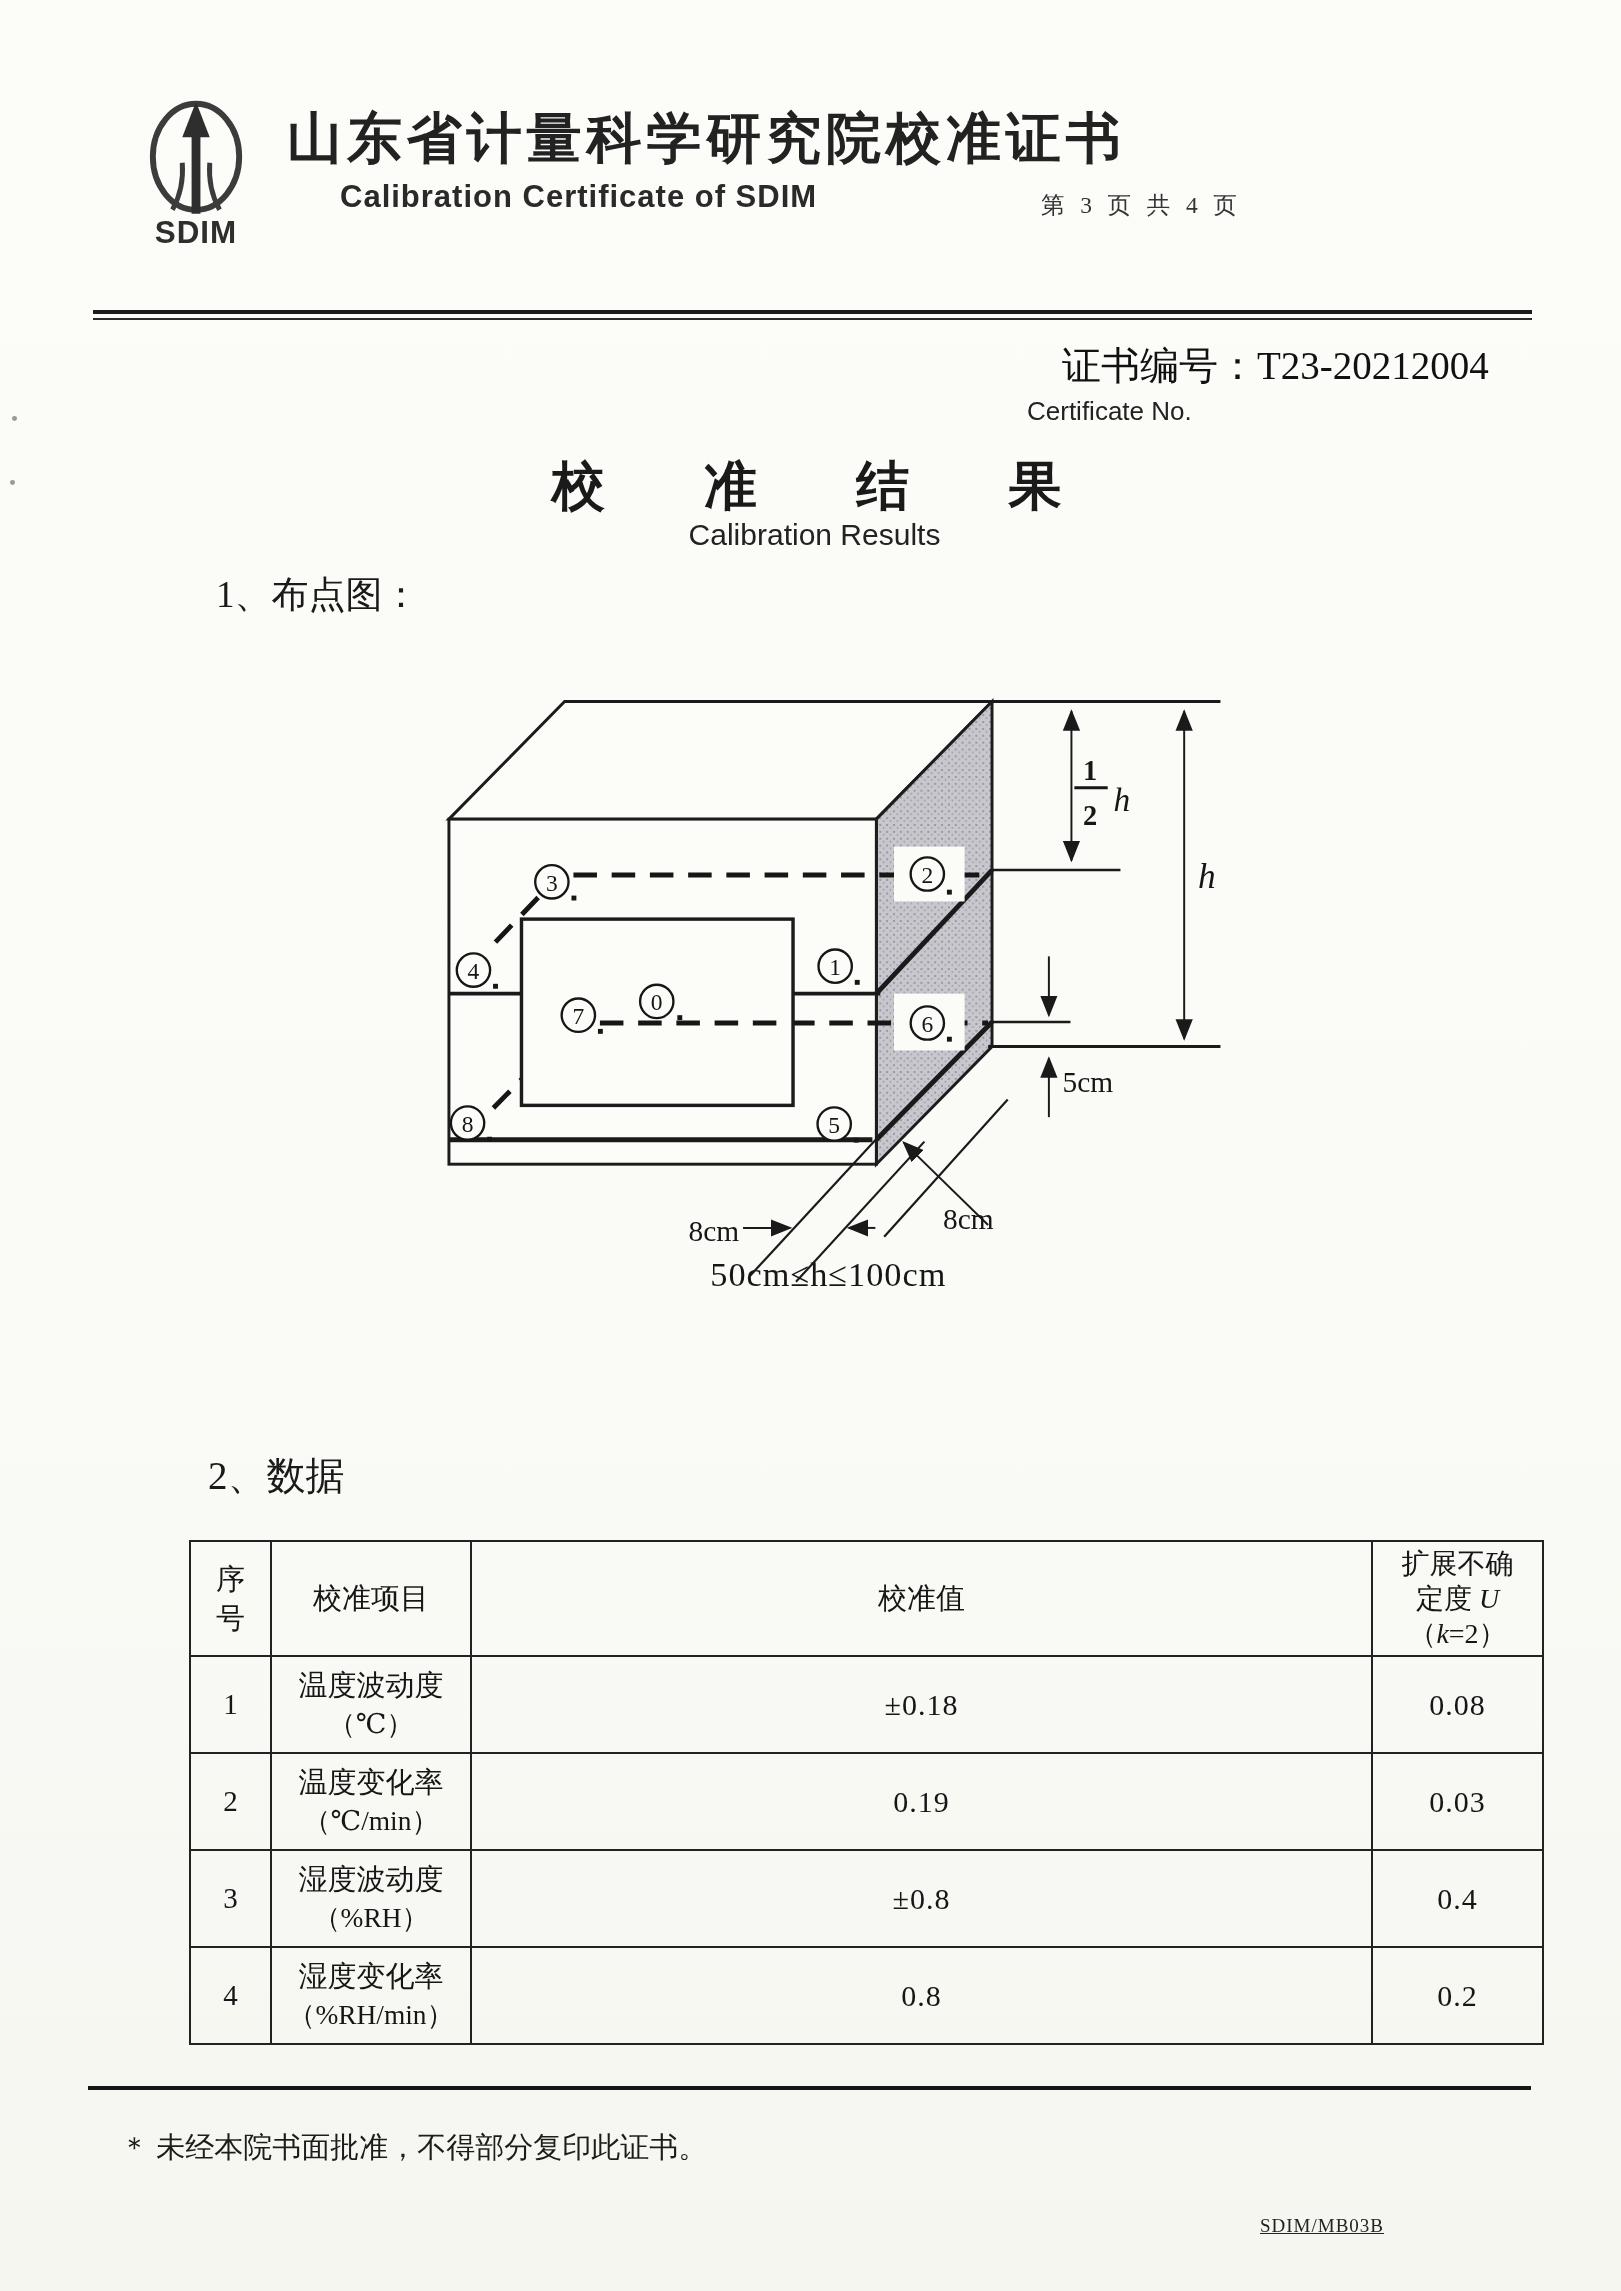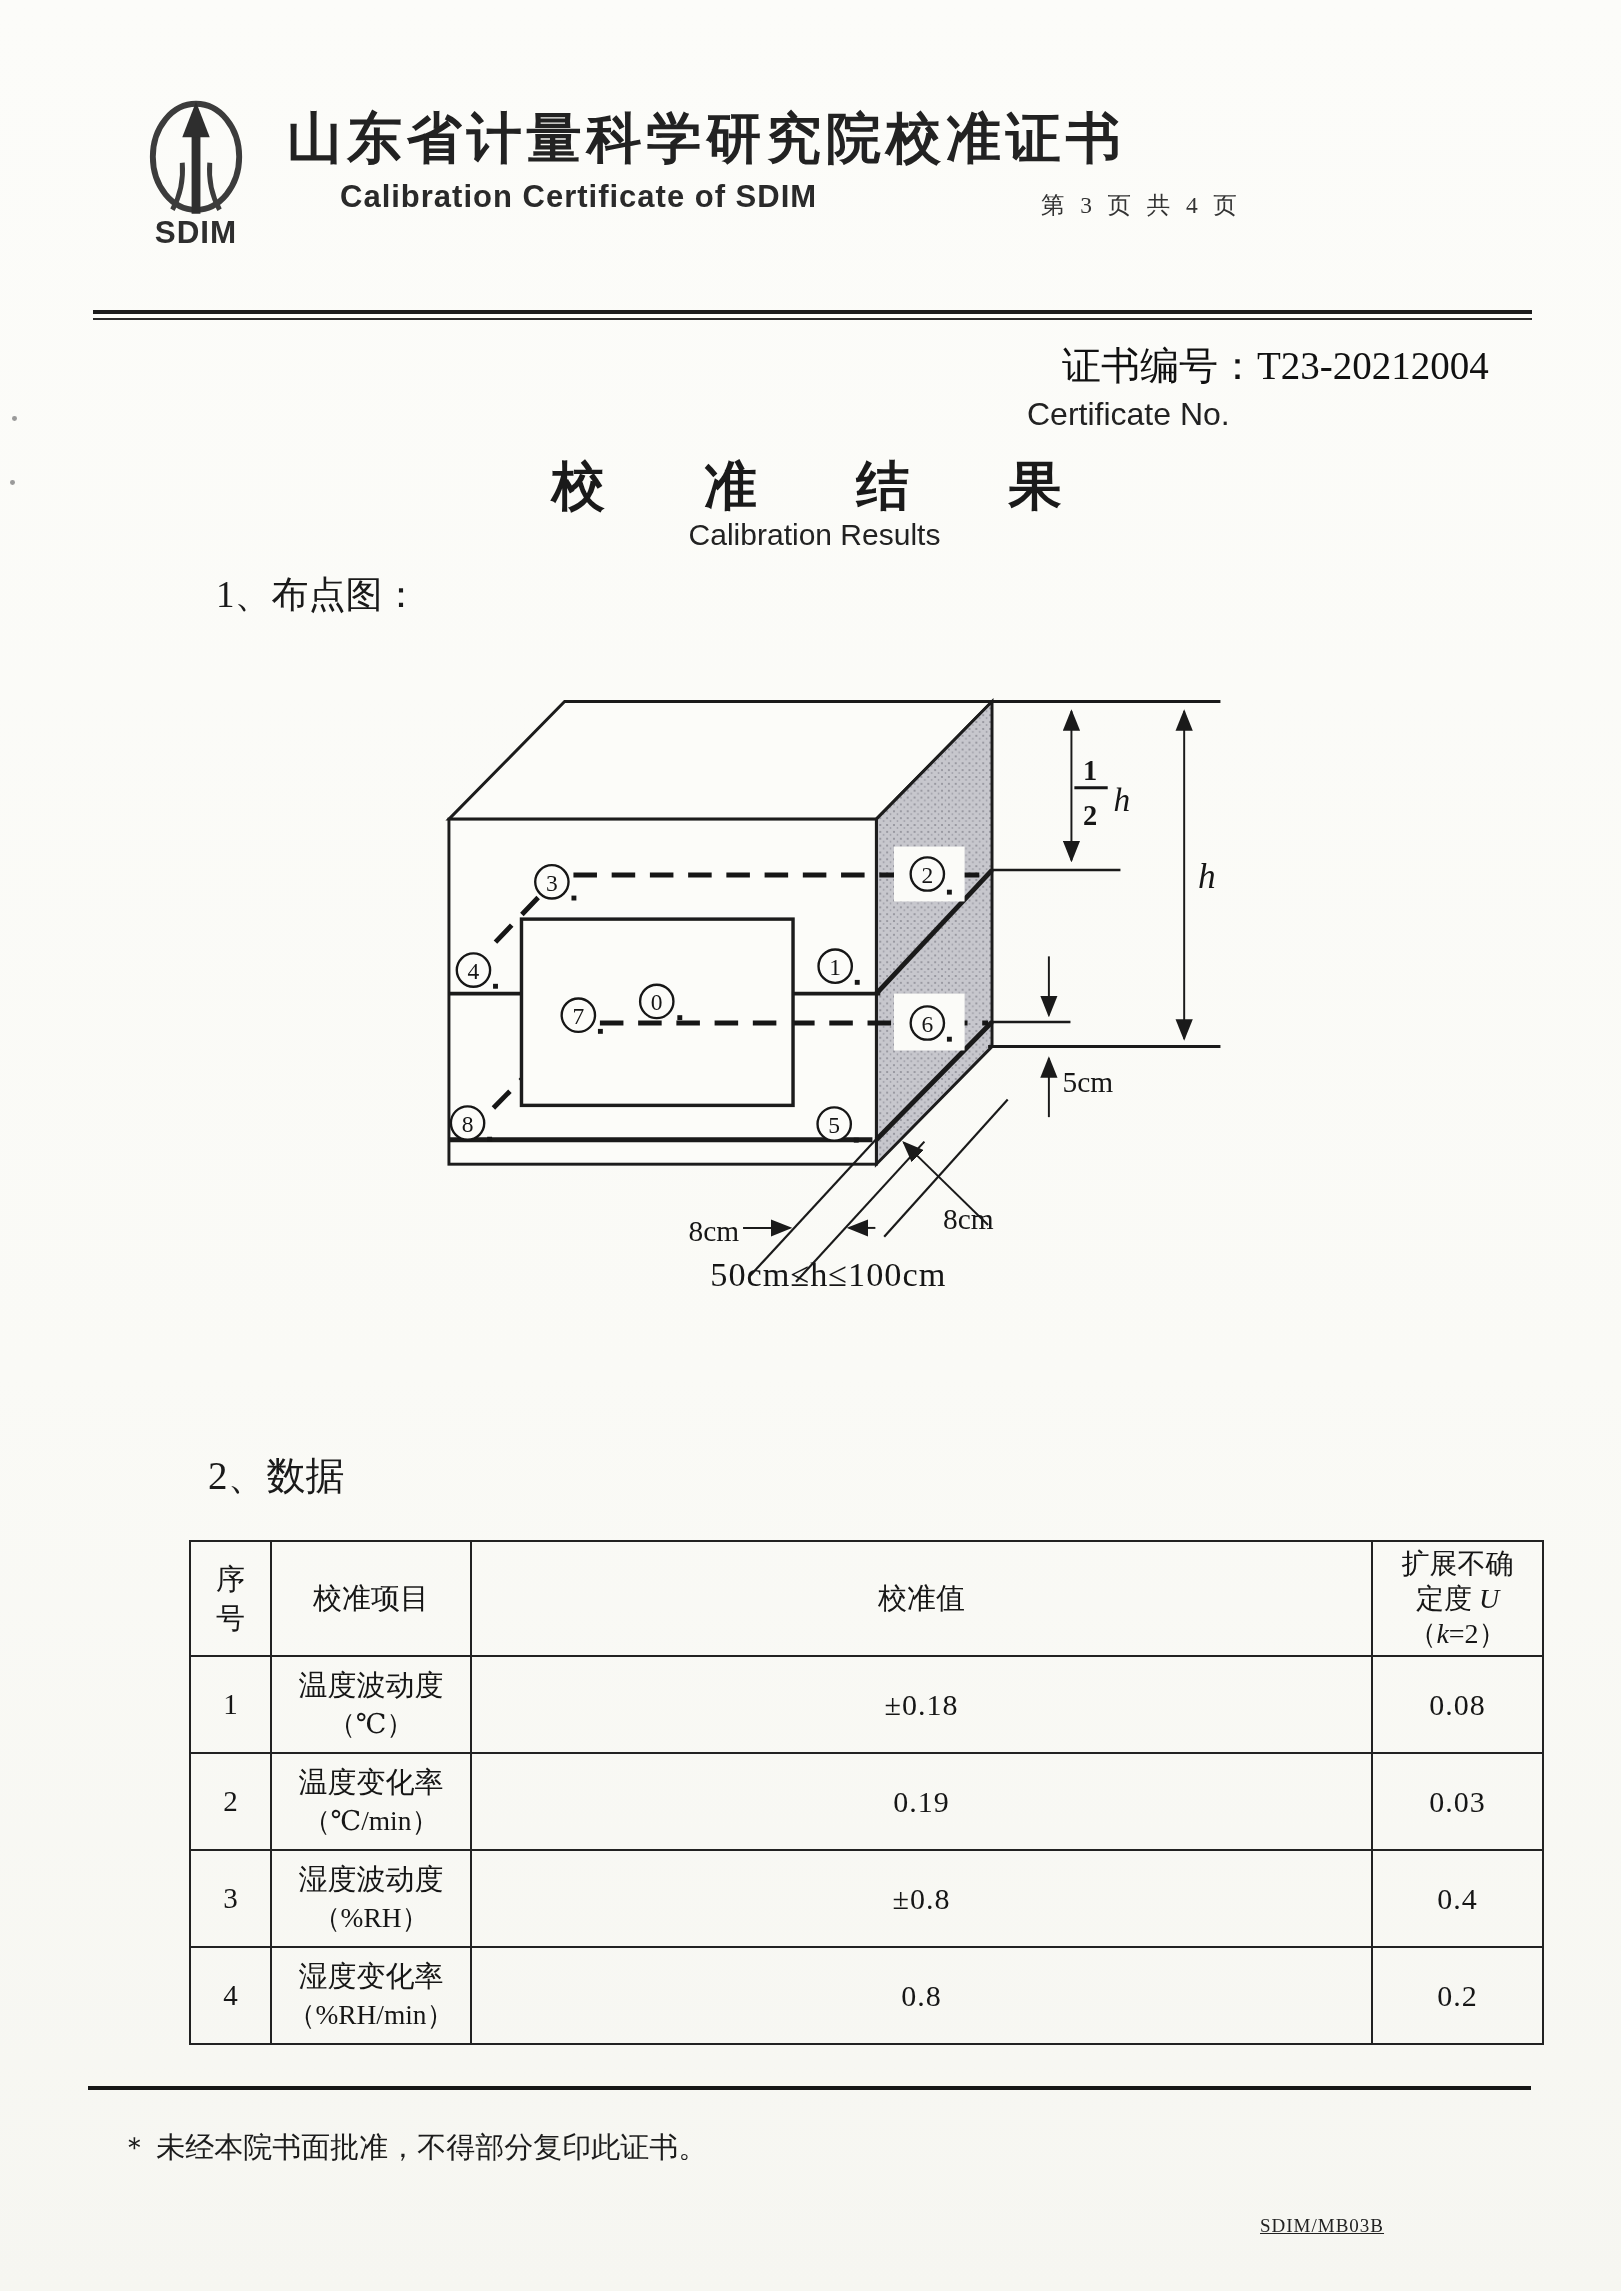--- a/index.html
+++ b/index.html
@@ -11,21 +11,21 @@
   }
   .abs{position:absolute;}
   
   .title-cn{left:287px; top:102px; font-size:55px; font-weight:700; letter-spacing:4.9px; color:#222; white-space:nowrap;}
   .title-en{left:340px; top:179px; font-size:31px; font-weight:bold; font-family:"Liberation Sans","DejaVu Sans",sans-serif; letter-spacing:1px; color:#2a2a2a; white-space:nowrap;}
   .page-info{left:1041px; top:189px; font-size:23.5px; letter-spacing:4.9px; color:#333; white-space:nowrap;}
   .rule-a{left:93px; top:310px; width:1439px; height:3.9px; background:#1c1c1c;}
   .rule-b{left:93px; top:318px; width:1439px; height:2px; background:#2a2a2a;}
   
   .cert-line{left:1025px; top:339px; font-size:39px; color:#111; white-space:nowrap;margin-left:37px;}
-  .cert-sub{left:1027px; top:396px; font-size:32px; font-family:"Liberation Sans","DejaVu Sans",sans-serif; color:#222;}
+  .cert-sub{left:1027px; top:396px; font-size:26px; font-family:"Liberation Sans","DejaVu Sans",sans-serif; color:#222;}
   .result-cn{left:0; top:451px; width:1656px; text-align:center; font-size:53px; font-weight:bold; letter-spacing:43px; color:#1a1a1a;}
   .result-en{left:0; top:518px; width:1629px; text-align:center; font-size:30px; font-family:"Liberation Sans","DejaVu Sans",sans-serif; color:#222;}
   
   .sec1{left:216px; top:570px; font-size:37px; color:#1a1a1a;}
   .sec2{left:208px; top:1449px; font-size:39px; color:#1a1a1a;}
   
   table.data{
     position:absolute; left:189px; top:1540px; width:1353px;
     border-collapse:collapse; table-layout:fixed;
     font-size:29px; color:#161616;

